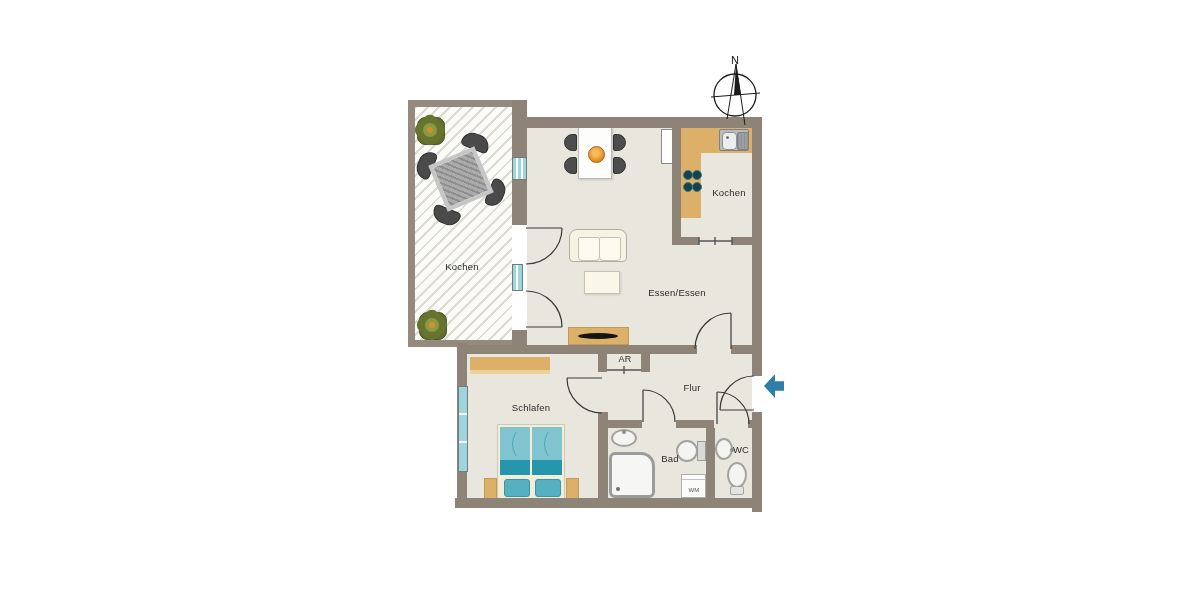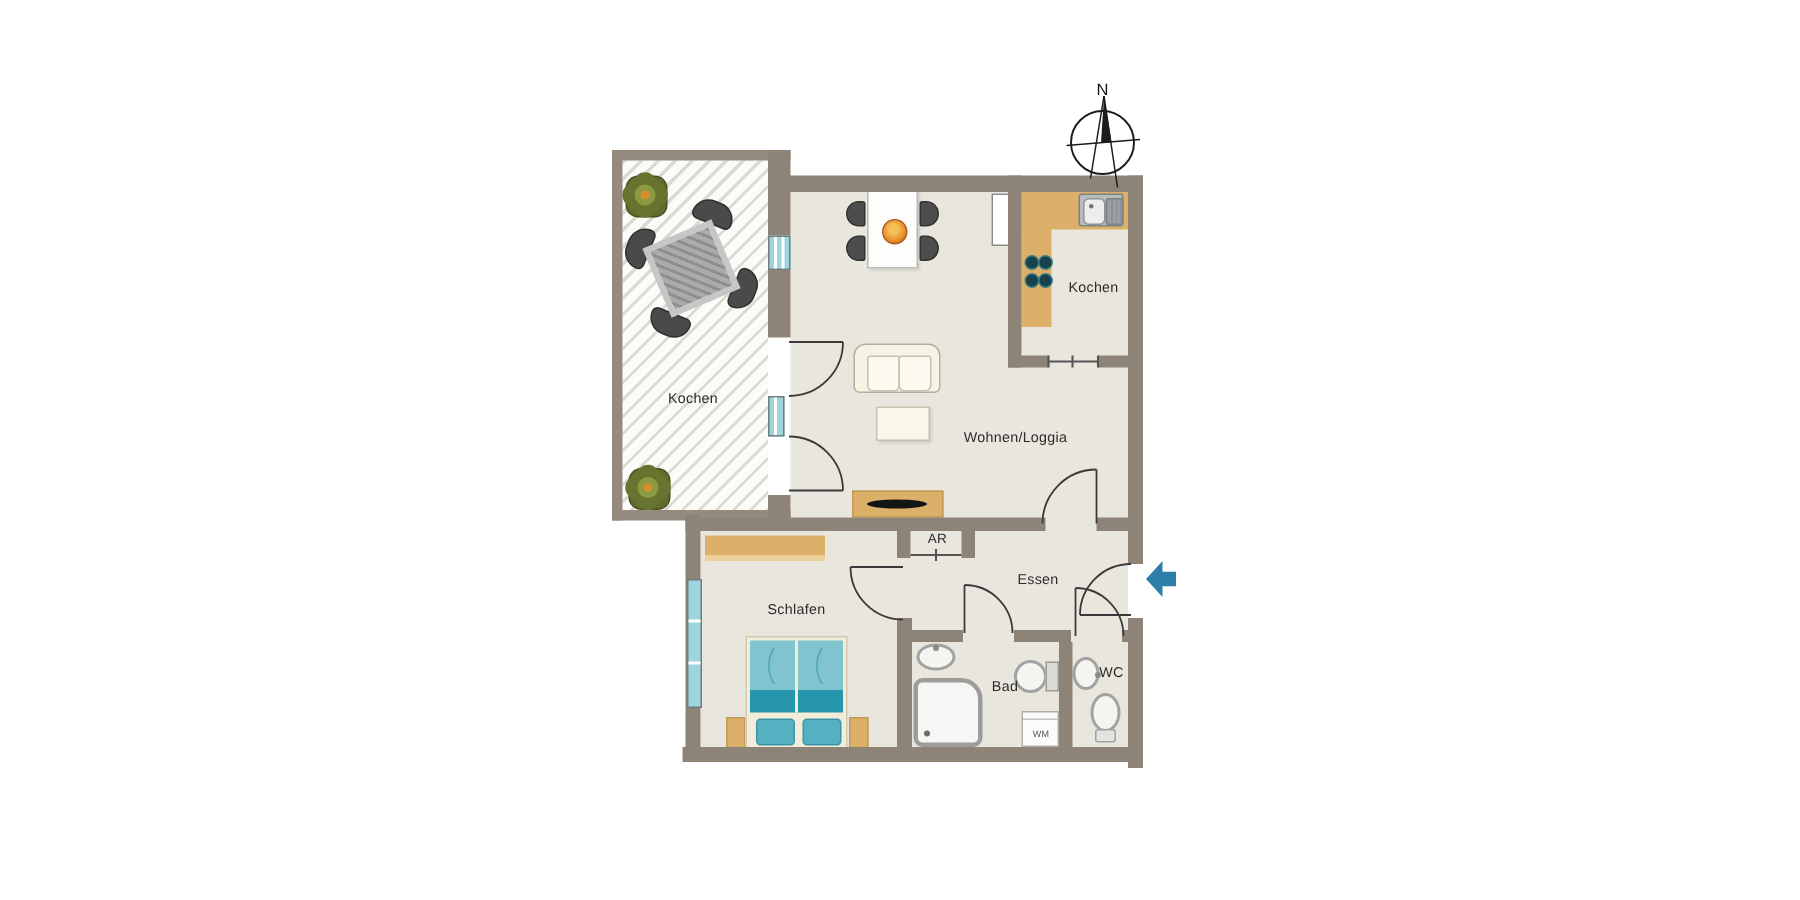--- a/index.html
+++ b/index.html
@@ -226,21 +226,21 @@
       <line x1="736" y1="64" x2="727" y2="119" stroke-width="1"></line>
       <polygon points="736,64 741,95 734,95" fill="#1c1c1c" stroke="none"></polygon>
     </g>
   </svg>
 
   <div class="abs" style="left:764px;top:374px;width:20px;height:24px;background:#2d7ea8;
               clip-path:polygon(0 50%, 55% 0, 55% 30%, 100% 30%, 100% 70%, 55% 70%, 55% 100%);"></div>
 
   <div class="label" style="left:462px;top:266px;">Kochen</div>
   <div class="label" style="left:729px;top:192px;">Kochen</div>
-  <div class="label" style="left:677px;top:292px;">Wohnen/Loggia</div>
+  <div class="label" style="left:677px;top:292px;">Essen/Essen</div>
   <div class="label" style="left:625px;top:359px;font-size:9px;">AR</div>
-  <div class="label" style="left:692px;top:387px;">Essen</div>
+  <div class="label" style="left:692px;top:387px;">Flur</div>
   <div class="label" style="left:531px;top:407px;">Schlafen</div>
   <div class="label" style="left:670px;top:458px;">Bad</div>
   <div class="label" style="left:741px;top:449px;">WC</div>
   <div class="label" style="left:735px;top:60px;font-size:11px;color:#111;">N</div>
 
 </div>
 
 </body></html>

